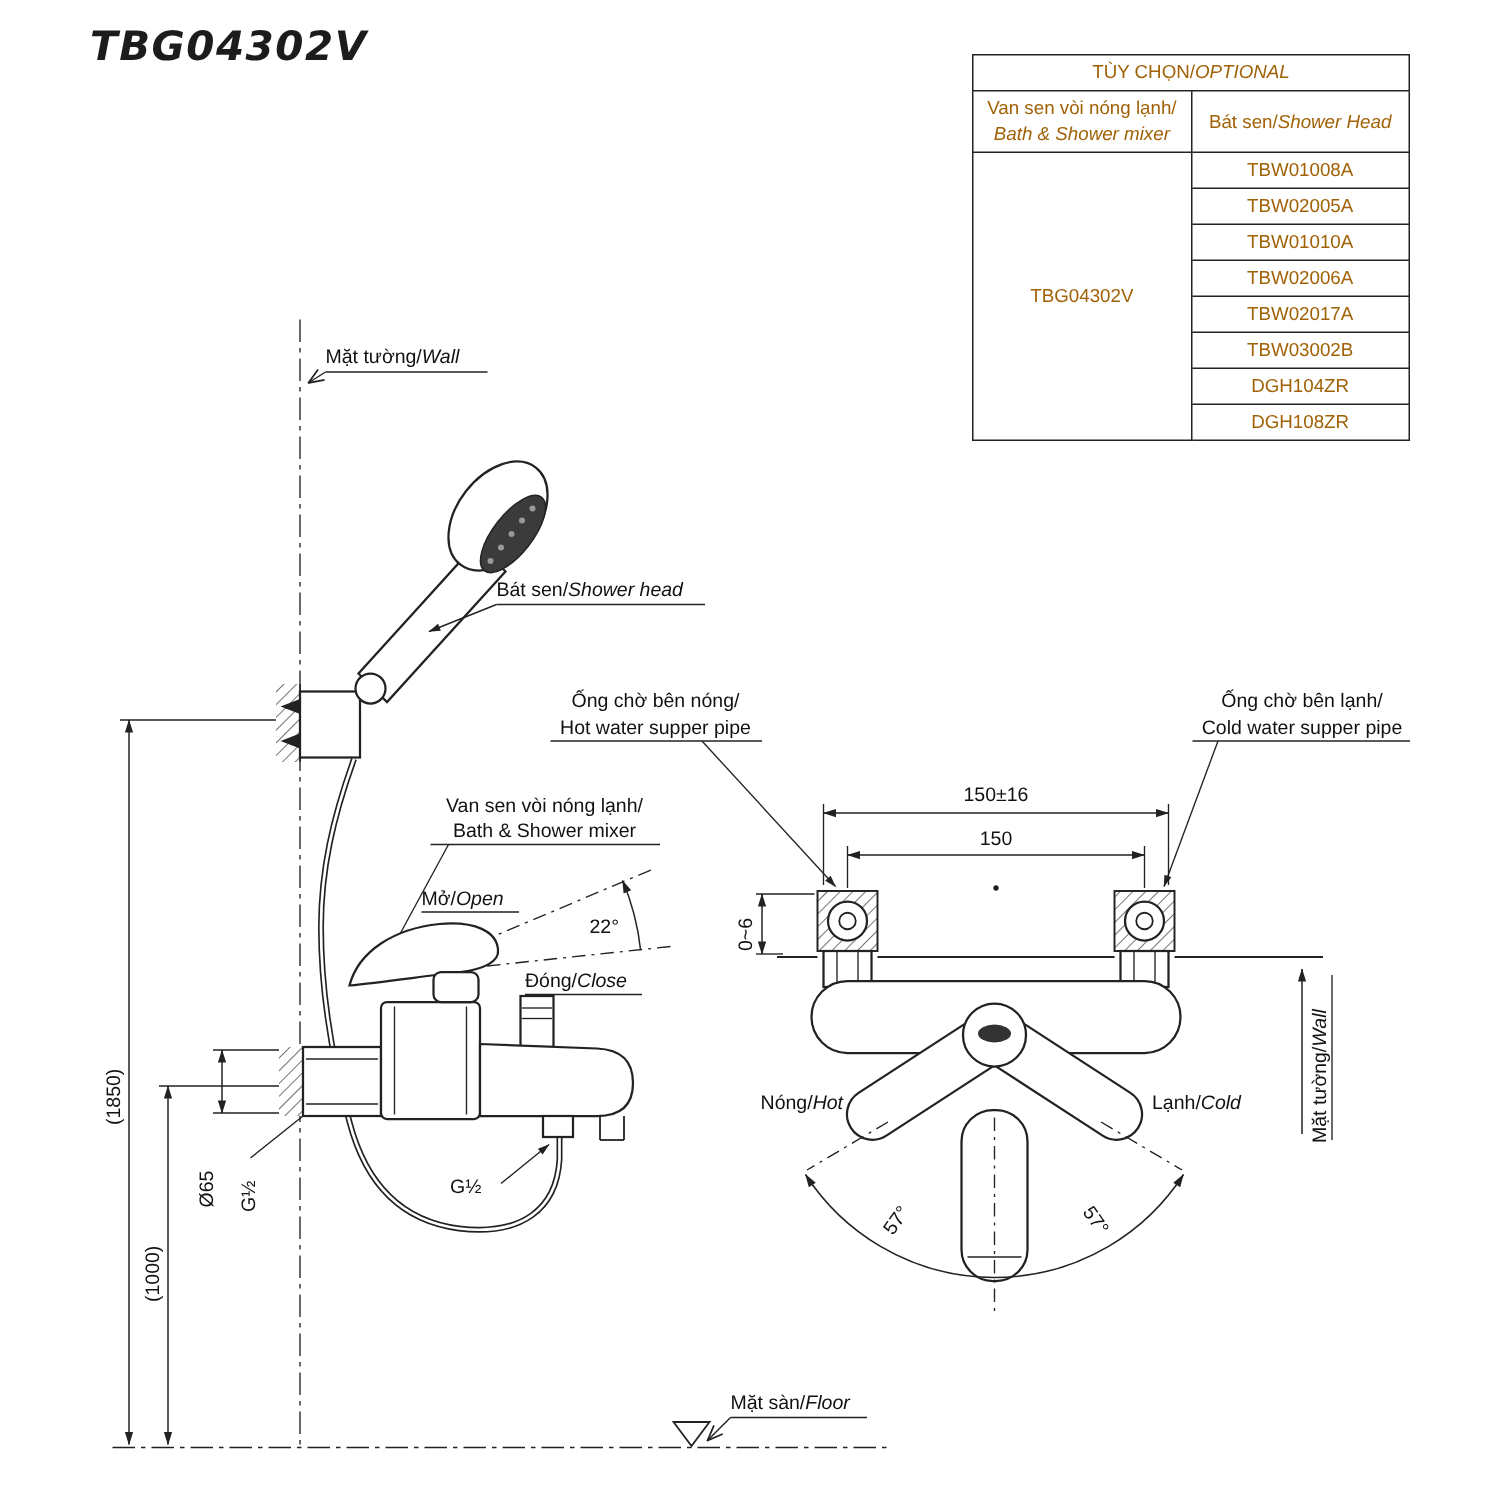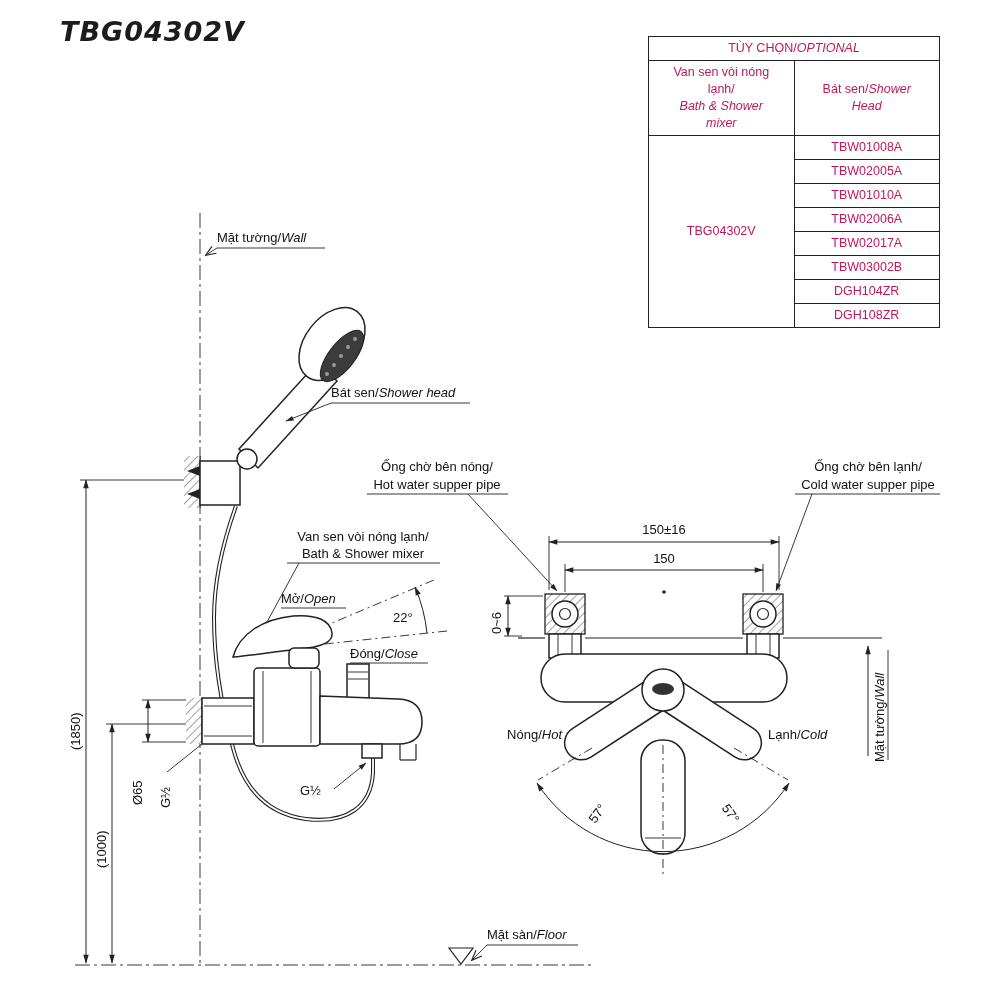--- a/index.html
+++ b/index.html
@@ -10,21 +10,21 @@
   .page-title {
     position:absolute; left:60px; top:16px;
     font-family:"DejaVu Sans", sans-serif;
     font-size:27px; font-weight:bold; font-style:italic;
     letter-spacing:1px; color:#1c1c1c;
   }
   .spec-table-wrap { position:absolute; left:648px; top:36px; }
   table.spec-table { border-collapse:collapse; table-layout:fixed; width:292px; background:#fff; }
   table.spec-table td {
     border:1px solid #222; text-align:center; vertical-align:middle;
-    font-size:12.5px; padding:3px 15px; line-height:17px; color:#be185d;
+    font-size:12.5px; padding:3px 0; line-height:17px; color:#a16207;
   }
   table.spec-table td.c1 { width:134px; }
   table.spec-table td.c2 { width:158px; }
   .it { font-style:italic; }
   svg { position:absolute; left:0; top:0; }
   .ln  { stroke:#222; stroke-width:1.2; fill:none; }
   .ln2 { stroke:#222; stroke-width:1.5; fill:#fff; }
   .cl  { stroke:#222; stroke-width:0.9; fill:none; stroke-dasharray:15 4 3 4; }
   .cl2 { stroke:#222; stroke-width:0.9; fill:none; stroke-dasharray:9 4 2 4; }
   .dim { stroke:#222; stroke-width:1; fill:none; }

